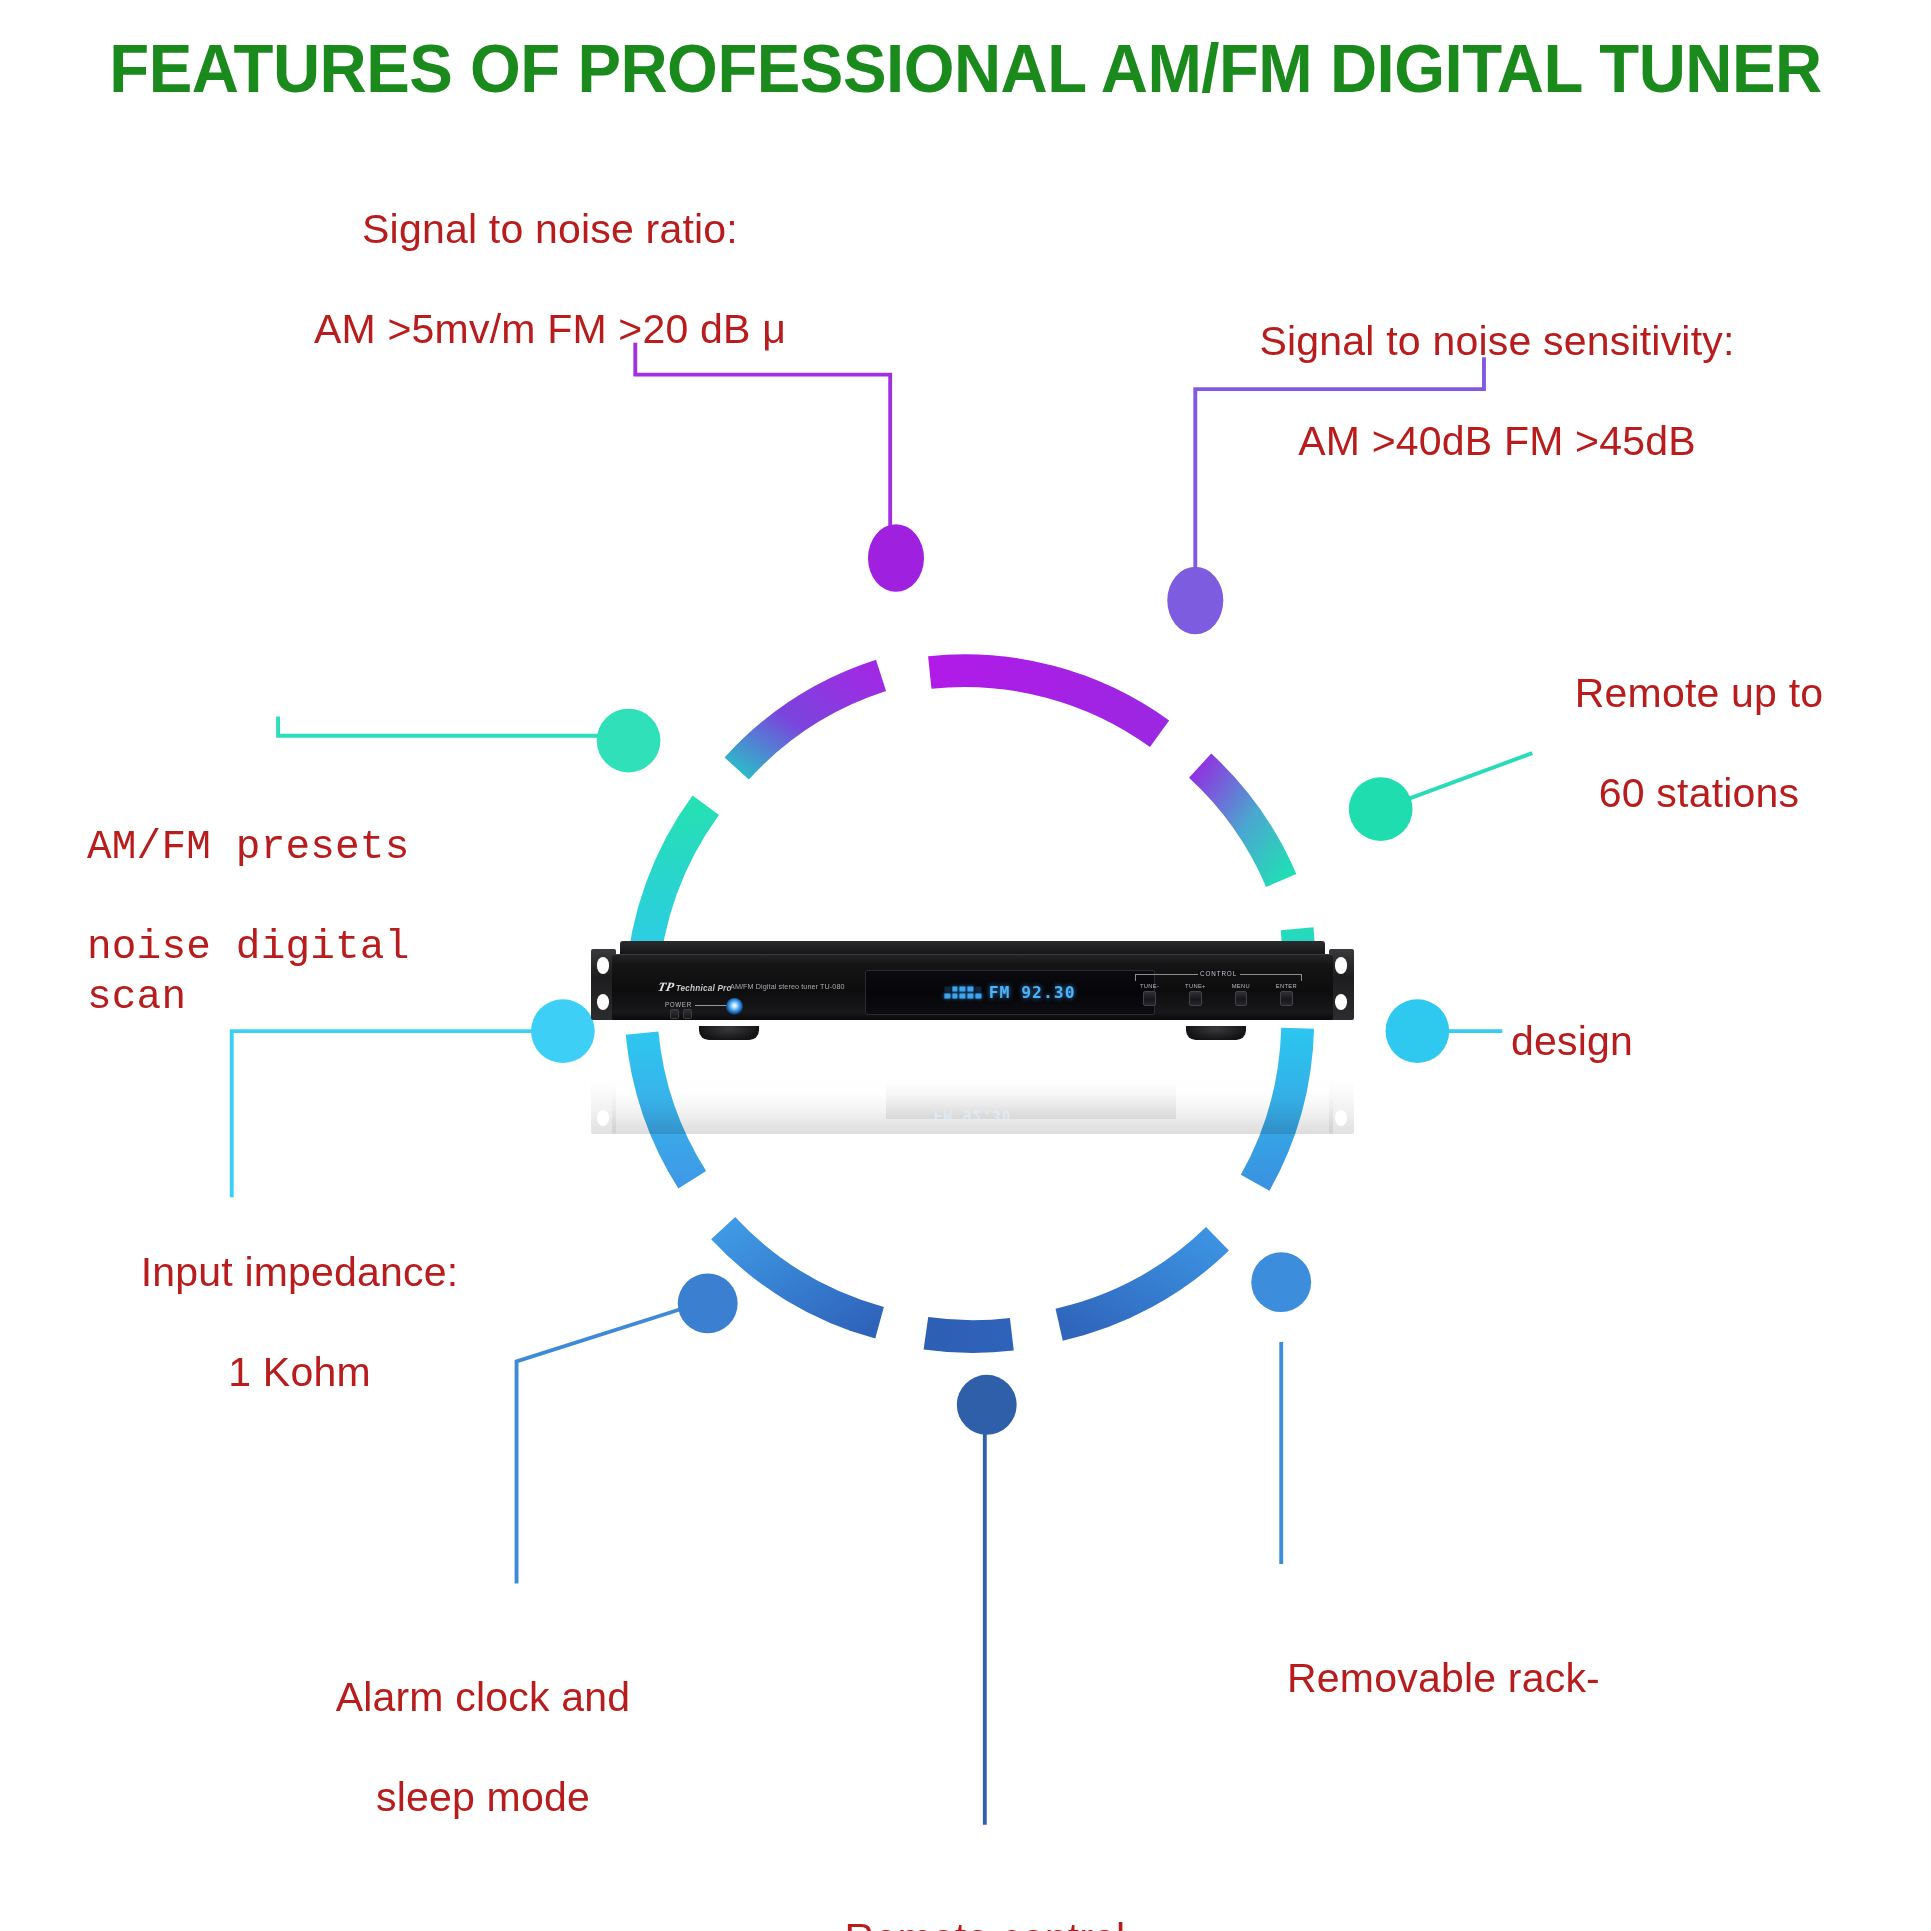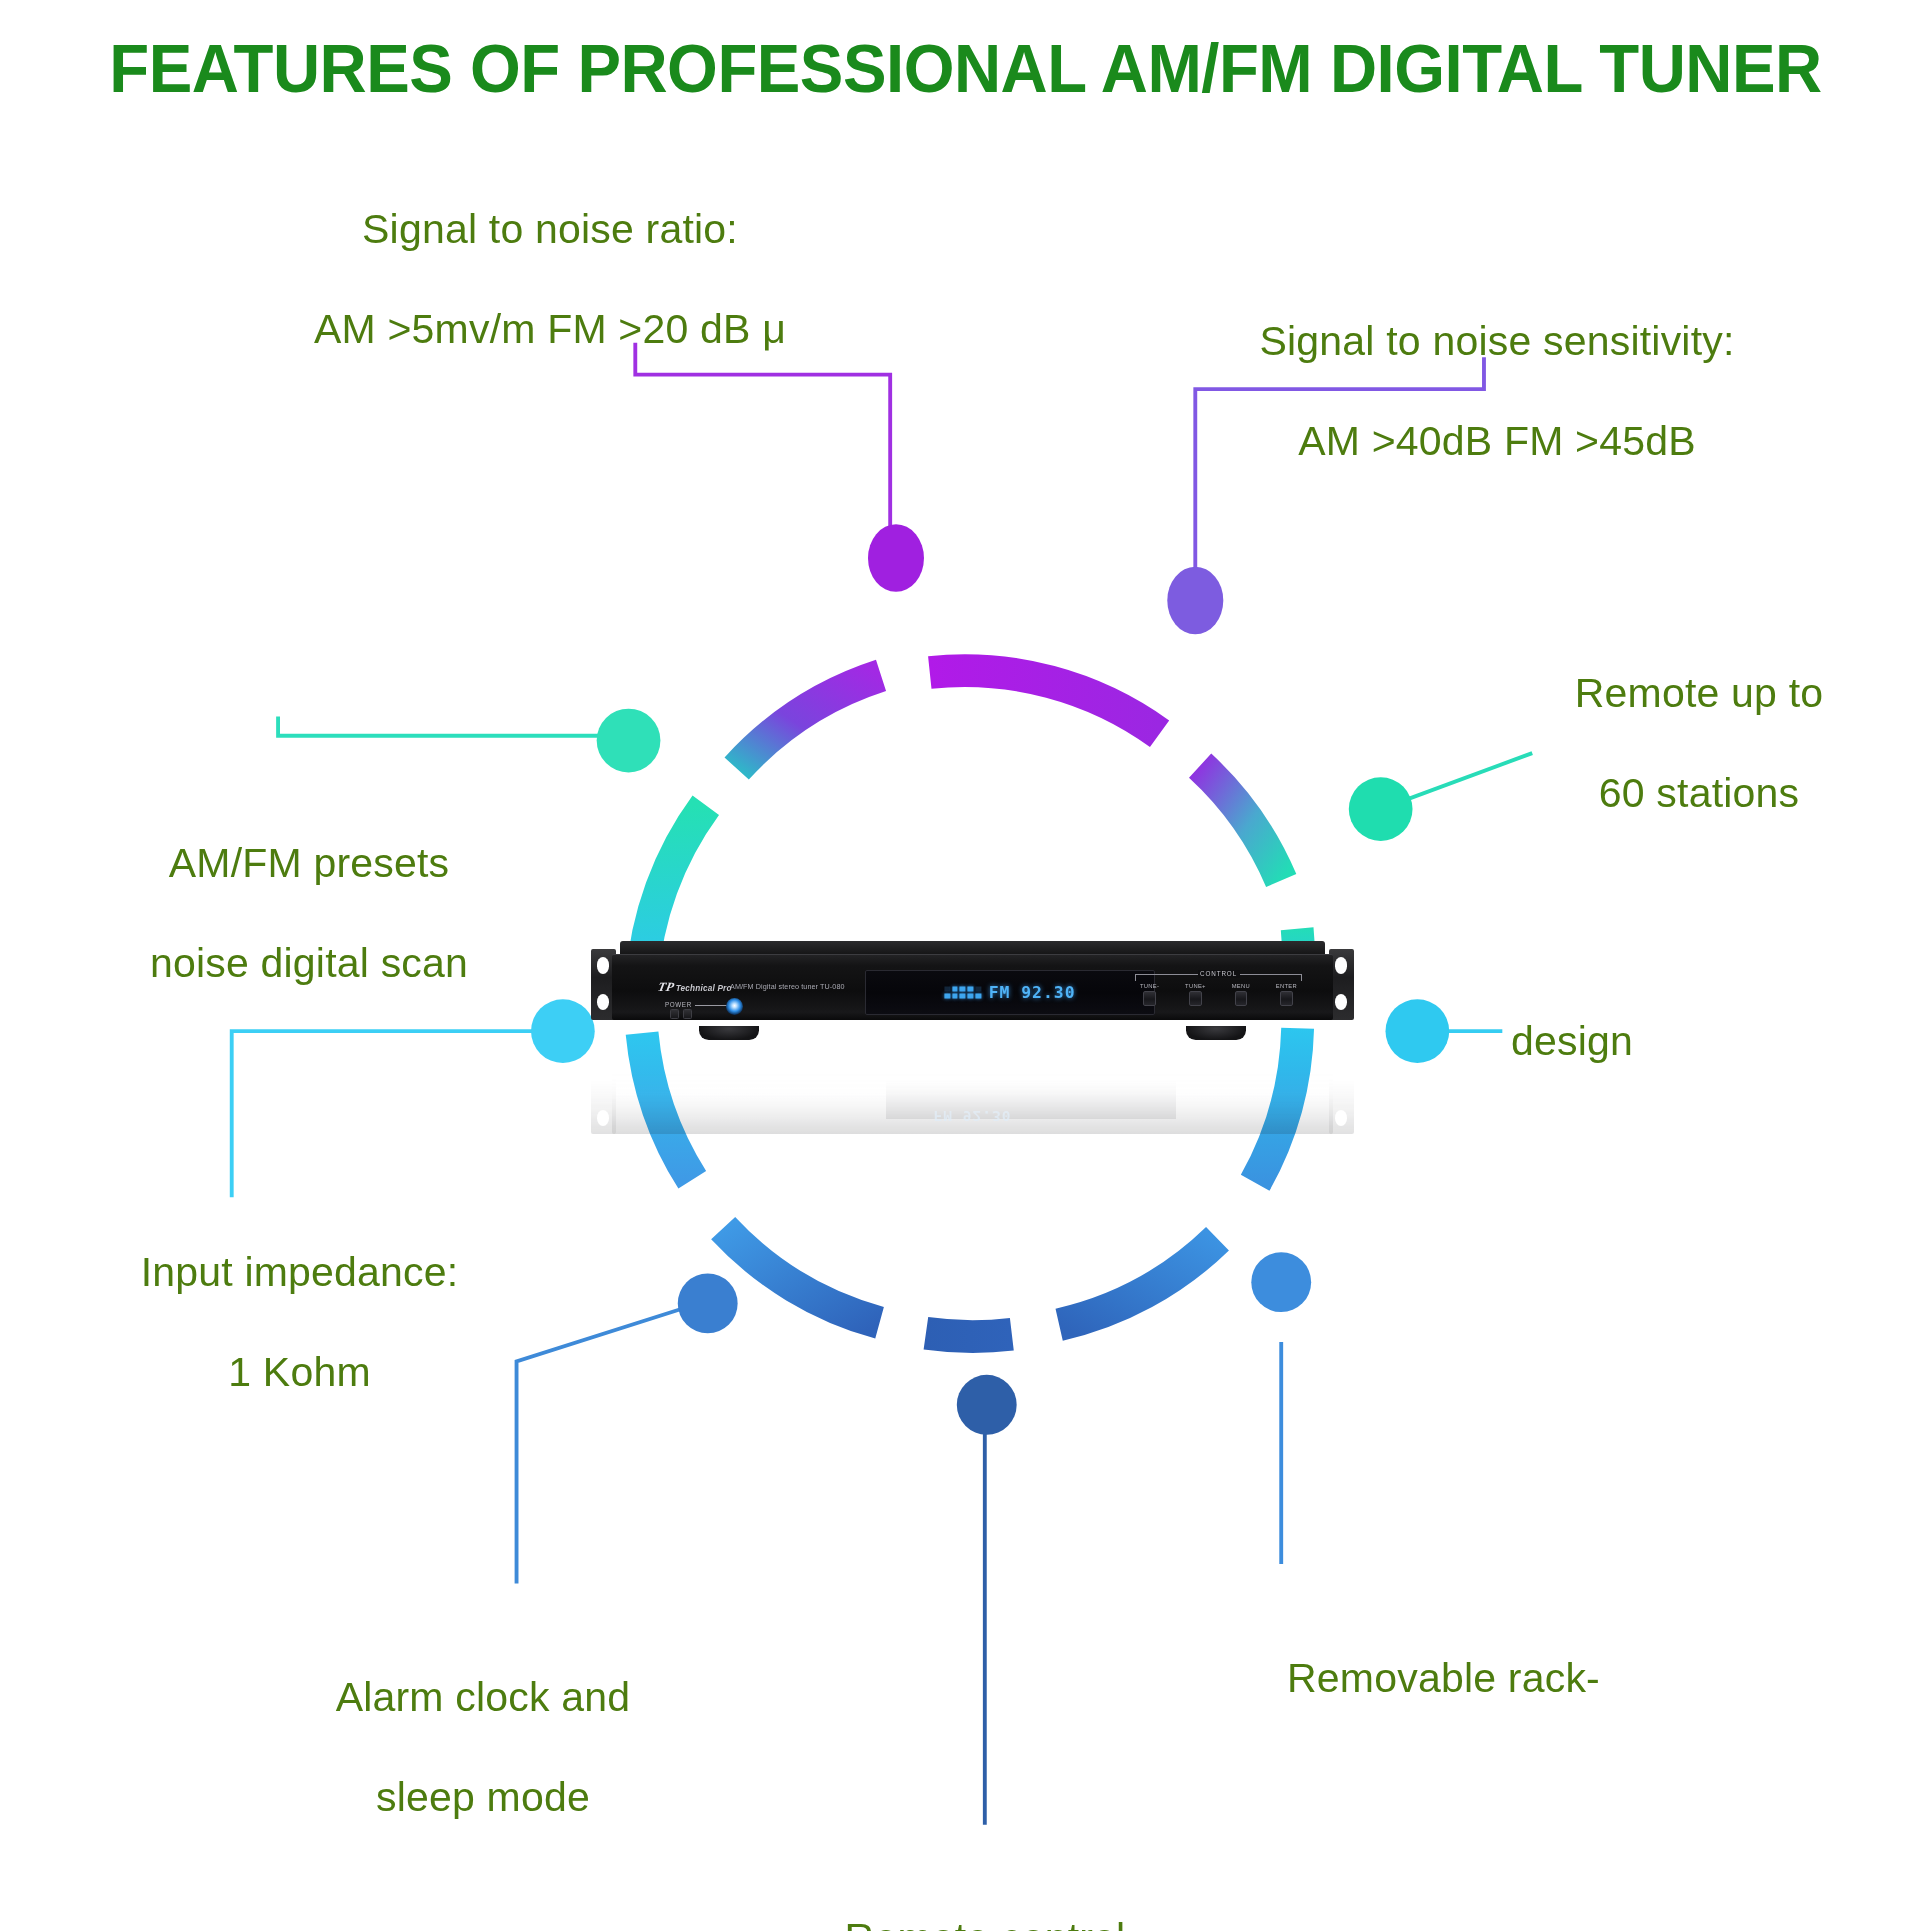--- a/index.html
+++ b/index.html
@@ -27,32 +27,32 @@
 
   
   #ring { position: absolute; top: 0; left: 0; width: 1931px; height: 1931px; }
 
   
   .label {
     position: absolute;
     font-family: "Liberation Sans", sans-serif;
     font-size: 41px;
     line-height: 1.22;
-    color: #4d7c0f;
+    color: #b91c1c;
     white-space: pre-line;
     letter-spacing: 0.2px;
   }
   .lbl-right  { text-align: left; }
   .lbl-center { text-align: center; }
 
   
   #lbl-snr        { left: 241px;  top: 154px;  width: 618px; text-align: center; }
   #lbl-sens       { left: 1188px; top: 266px;  width: 618px; text-align: center; }
   #lbl-store      { left: 1506px; top: 618px;  width: 386px; text-align: center; }
-  #lbl-presets    { left: 87px;   top: 788px;  width: 444px; text-align: center; }
+  #lbl-presets    { left: 87px;   top: 772px;  width: 444px; text-align: left; font-family: Liberation Mono, monospace; }
   #lbl-1u         { left: 1511px; top: 966px; width: 406px; text-align: left; }
   #lbl-impedance  { left: 87px;   top: 1197px; width: 425px; text-align: center; }
   #lbl-alarm      { left: 266px;  top: 1622px; width: 434px; text-align: center; }
   #lbl-remote     { left: 763px;  top: 1863px; width: 444px; text-align: center; }
   #lbl-brackets   { left: 1236px; top: 1603px; width: 415px; text-align: center; }
 
   
   #device-wrap {
     position: absolute;
     left: 591px; top: 941px;

